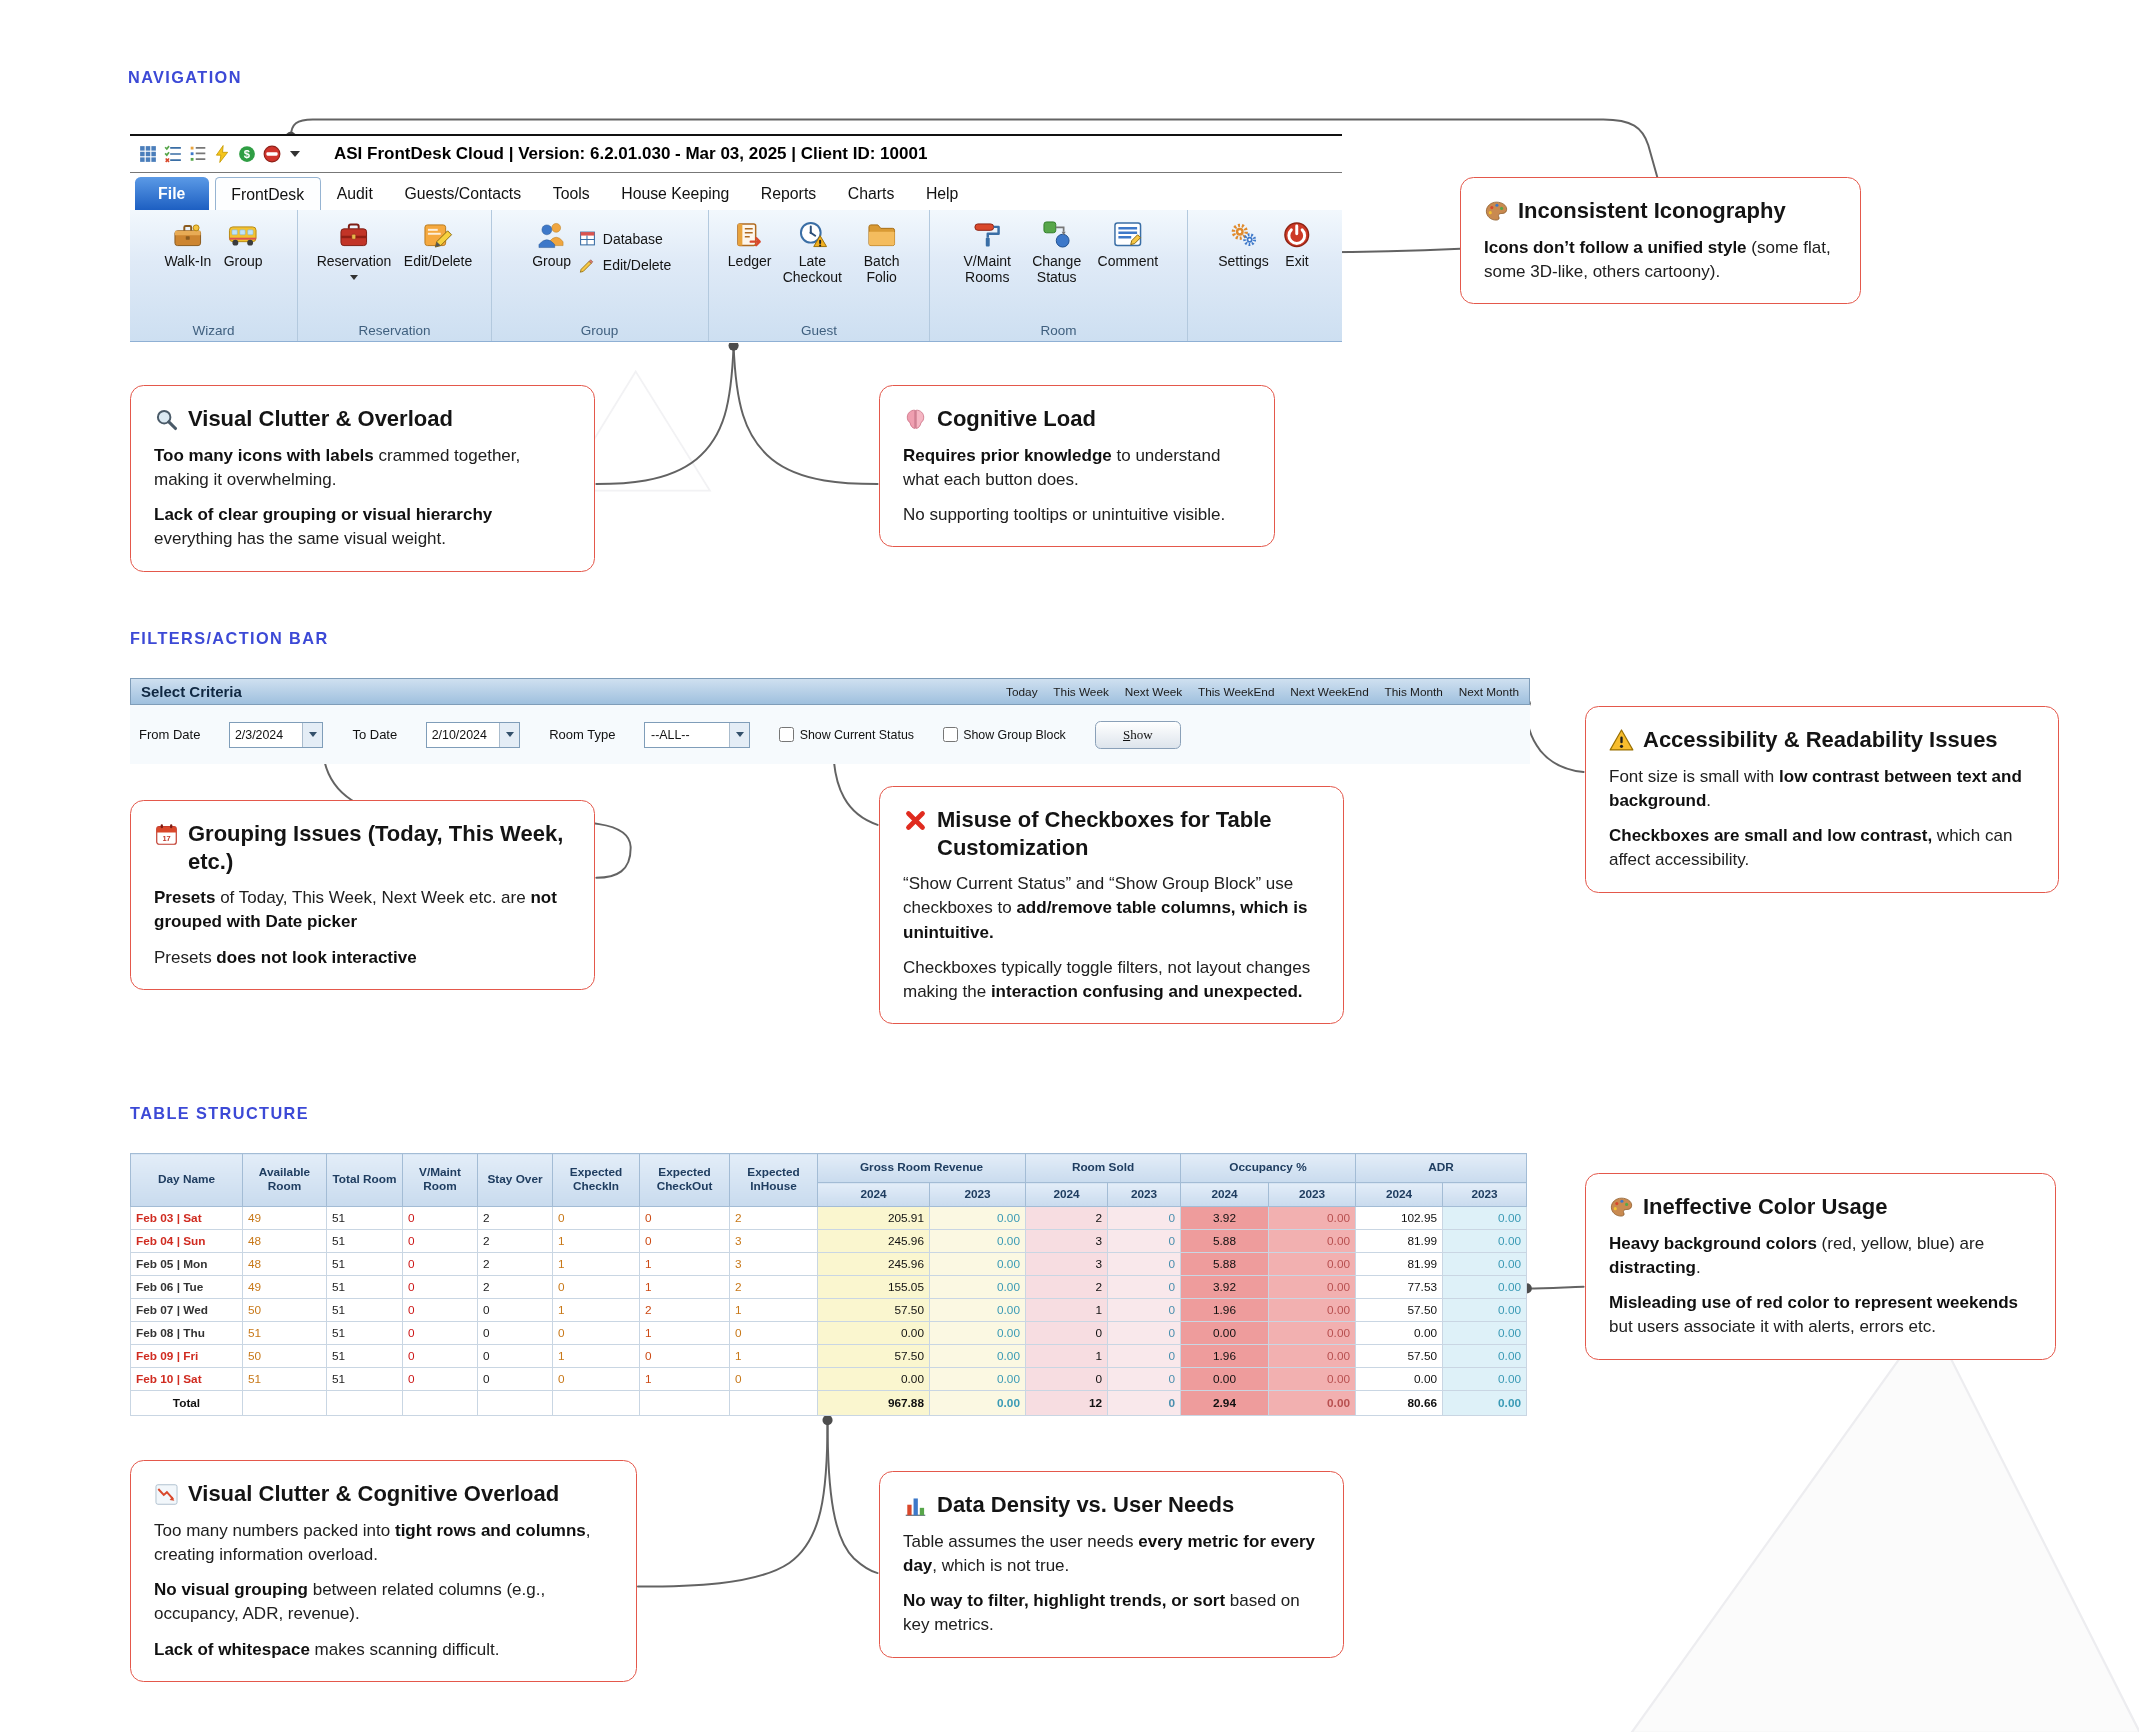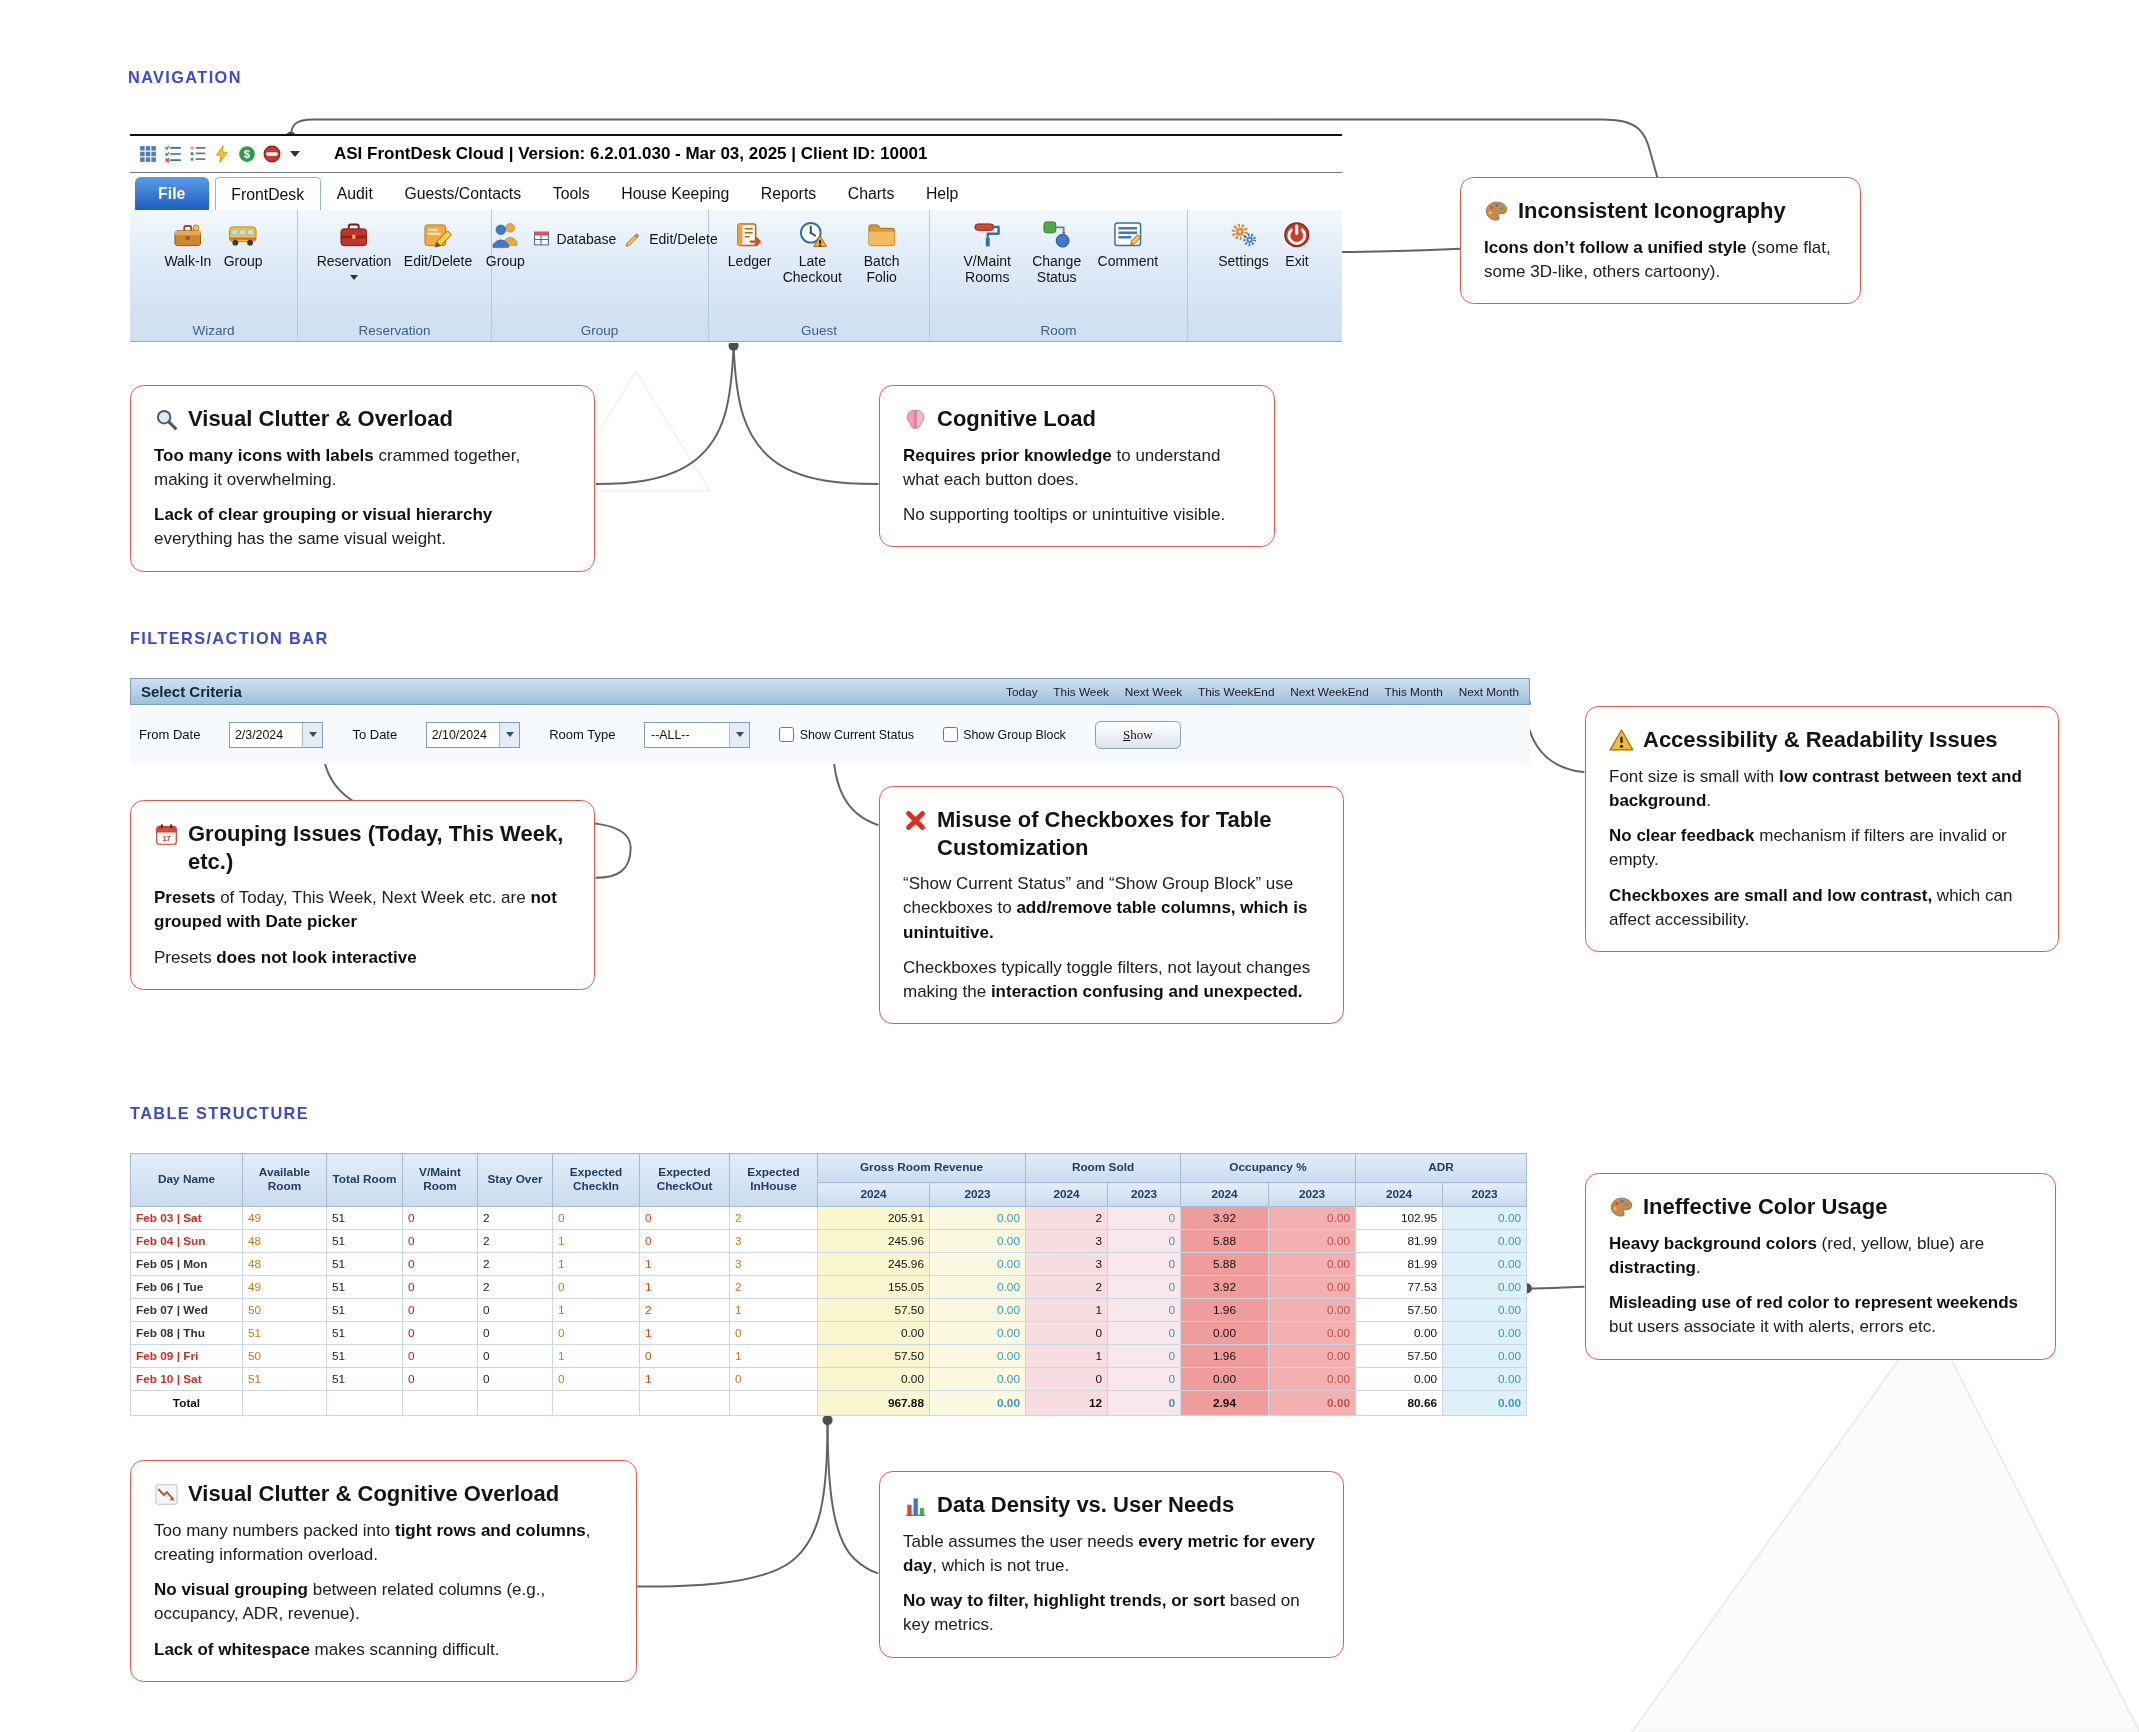--- a/index.html
+++ b/index.html
@@ -27,21 +27,21 @@
 
   .ribbon{position:relative;height:132px;background:linear-gradient(180deg,#f2f8fd 0%,#dfeaf7 40%,#cddff1 100%);border-bottom:1.1px solid #8fb0d4}
   .rgroup{position:absolute;top:0;height:100%;border-right:1.1px solid #b3c9de}
   .rgroup.last{border-right:none}
   .rbtns{display:flex;justify-content:center;align-items:flex-start;gap:3.4px;padding-top:5.6px}
   .rbtn{display:flex;flex-direction:column;align-items:center;gap:3.9px;font-size:14px;color:#141414;text-align:center;line-height:1.12;padding:3.4px 4.5px;max-width:96px}
   .rbtn.narrow{max-width:66px}
   .i56{width:31.5px;height:31.5px;display:block}
   .i30{width:17px;height:17px;display:block}
   .caret-down{width:0;height:0;border-left:4.5px solid transparent;border-right:4.5px solid transparent;border-top:5px solid #333;display:block;margin-top:1.1px}
-  .mini-col{display:flex;gap:9px;justify-content:center;padding-top:14.6px}
+  .mini-col{display:flex;flex-direction:column;gap:9px;justify-content:center;padding-top:14.6px}
   .mini{display:flex;align-items:center;gap:6.8px;font-size:14px;color:#141414}
   .glabel{position:absolute;bottom:2.8px;left:0;width:100%;text-align:center;font-size:13.5px;color:#40607f}
 
   
   .sc-panel{position:absolute;z-index:2;left:130px;top:678px;width:1400px}
   .sc-bar{height:27px;background:linear-gradient(180deg,#cfe0f0,#9fc0de);border:0.6px solid #7f9db9;display:flex;align-items:center;justify-content:space-between;padding:0 10px}
   .sc-title{font-size:15px;font-weight:700;color:#0f2741}
   .presets{display:flex;gap:15.8px;font-size:11.8px;color:#1b1b1b;white-space:nowrap}
   .sc-row{height:59px;background:#f6fafd;display:flex;align-items:center;gap:29px;padding:13px 9px}
   .flabel{font-size:13px;color:#111;white-space:nowrap}
@@ -743,21 +743,20 @@
       <span>
           <svg class="i44" viewBox="0 0 64 64">
             <path d="M32 5 L61 56 H3 Z" fill="#f7bd2e" stroke="#9a7000" stroke-width="3" stroke-linejoin="round"></path>
             <rect x="29" y="22" width="6" height="17" rx="3" fill="#1d1d1d"></rect>
             <circle cx="32" cy="47" r="4" fill="#1d1d1d"></circle>
           </svg>
         </span>
       <span>Accessibility &amp; Readability Issues</span>
     </div>
     <p><span>Font size is small with </span><span class="b">low contrast between text and background</span><span>.</span></p>
-    <p><span class="b">No clear feedback</span><span> mechanism if filters are invalid or empty.</span></p>
     <p><span class="b">Checkboxes are small and low contrast,</span><span> which can affect accessibility.</span></p>
   </div>
 
   <div class="callout" style="left:1585px;top:1173px;width:471px">
     <div class="co-title">
       <span>
           <svg class="i44" viewBox="0 0 64 64">
             <path d="M32 8 C17 8 6 19 6 31 c0 13 11 23 25 23 7 0 9-4 7-8 -3-6 1-9 8-9 9 0 12-5 12-11 C58 16 46 8 32 8 z" fill="#c98a50" stroke="#8a5a28" stroke-width="2"></path>
             <circle cx="20" cy="22" r="4" fill="#d9482b"></circle>
             <circle cx="33" cy="16" r="4" fill="#3d78c9"></circle>

